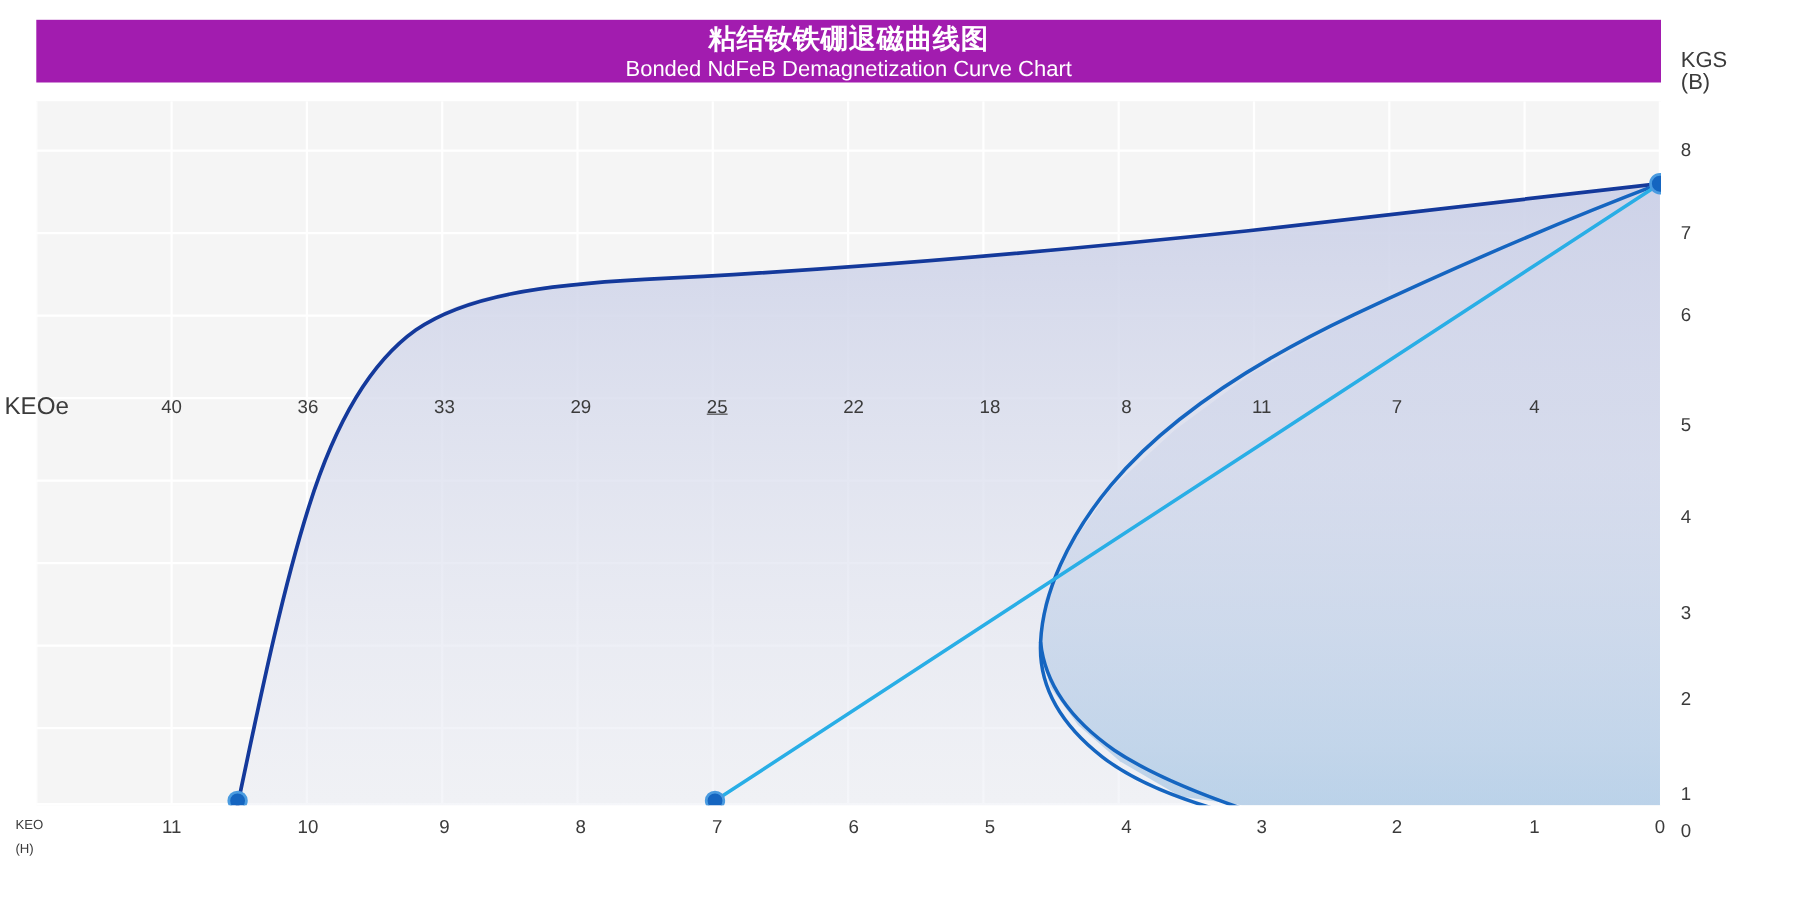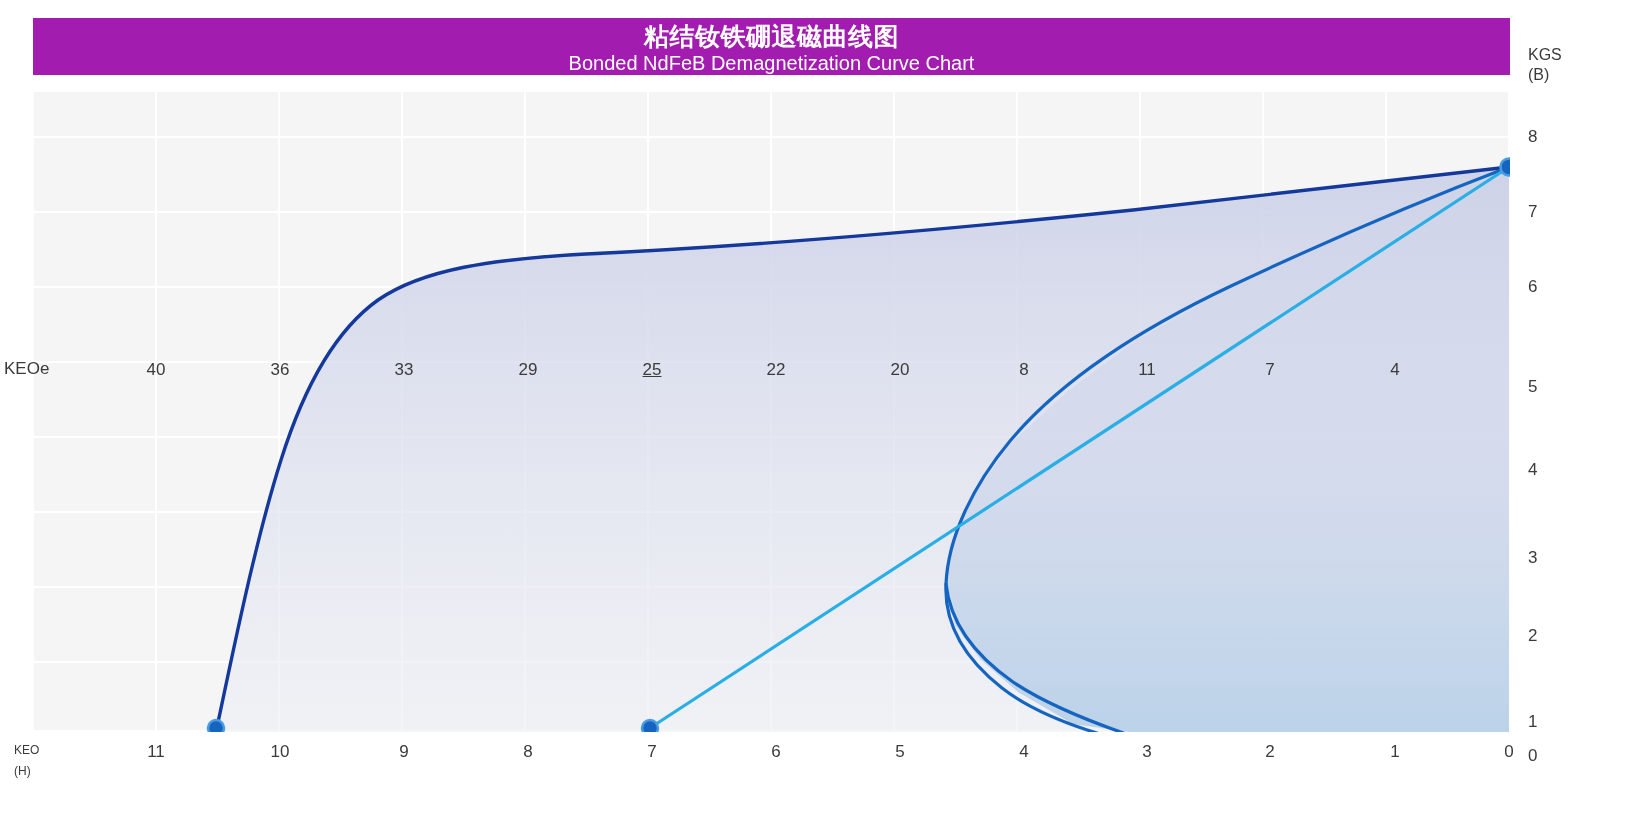--- a/index.html
+++ b/index.html
@@ -29,22 +29,22 @@
     position:absolute;left:33px;top:92px;width:1477px;height:640px;
     background:#f5f5f5;
   }
   .plot-svg{position:absolute;left:0;top:0;width:1477px;height:640px;}
 
   
   .axis-unit{
     position:absolute;color:#3b3b3b;font-size:17px;line-height:21px;
     white-space:pre-line;
   }
-  #kgs-unit{left:1528px;top:45px;font-size:16px;line-height:20px;}
-  #keoe-unit{left:4px;top:358px;font-size:17px;}
+  #kgs-unit{left:1528px;top:45px;font-size:20px;line-height:20px;}
+  #keoe-unit{left:4px;top:358px;font-size:22px;}
   #keo-unit{left:14px;top:740px;font-size:12px;line-height:21px;}
 
   .tick{
     position:absolute;color:#3b3b3b;font-size:17px;line-height:20px;
     transform:translateX(-50%);text-align:right;white-space:nowrap;
   }
   .ytick{
     position:absolute;color:#3b3b3b;font-size:17px;line-height:20px;
     transform:translateY(-50%);left:1528px;white-space:nowrap;
   }
@@ -157,21 +157,21 @@
   <div class="ytick" style="top:756px;">0</div>
 
   <div class="axis-unit" id="keoe-unit">KEOe</div>
 
   <div class="tick" style="left:156px;top:360px;">40</div>
   <div class="tick" style="left:280px;top:360px;">36</div>
   <div class="tick" style="left:404px;top:360px;">33</div>
   <div class="tick" style="left:528px;top:360px;">29</div>
   <div class="tick" style="left:652px;top:360px;text-decoration:underline;">25</div>
   <div class="tick" style="left:776px;top:360px;">22</div>
-  <div class="tick" style="left:900px;top:360px;">20</div>
+  <div class="tick" style="left:900px;top:360px;">18</div>
   <div class="tick" style="left:1024px;top:360px;">8</div>
   <div class="tick" style="left:1147px;top:360px;">11</div>
   <div class="tick" style="left:1270px;top:360px;">7</div>
   <div class="tick" style="left:1395px;top:360px;">4</div>
 
   <div class="axis-unit" id="keo-unit">KEO
 (H)</div>
 
   <div class="tick" style="left:156px;top:742px;">11</div>
   <div class="tick" style="left:280px;top:742px;">10</div>

